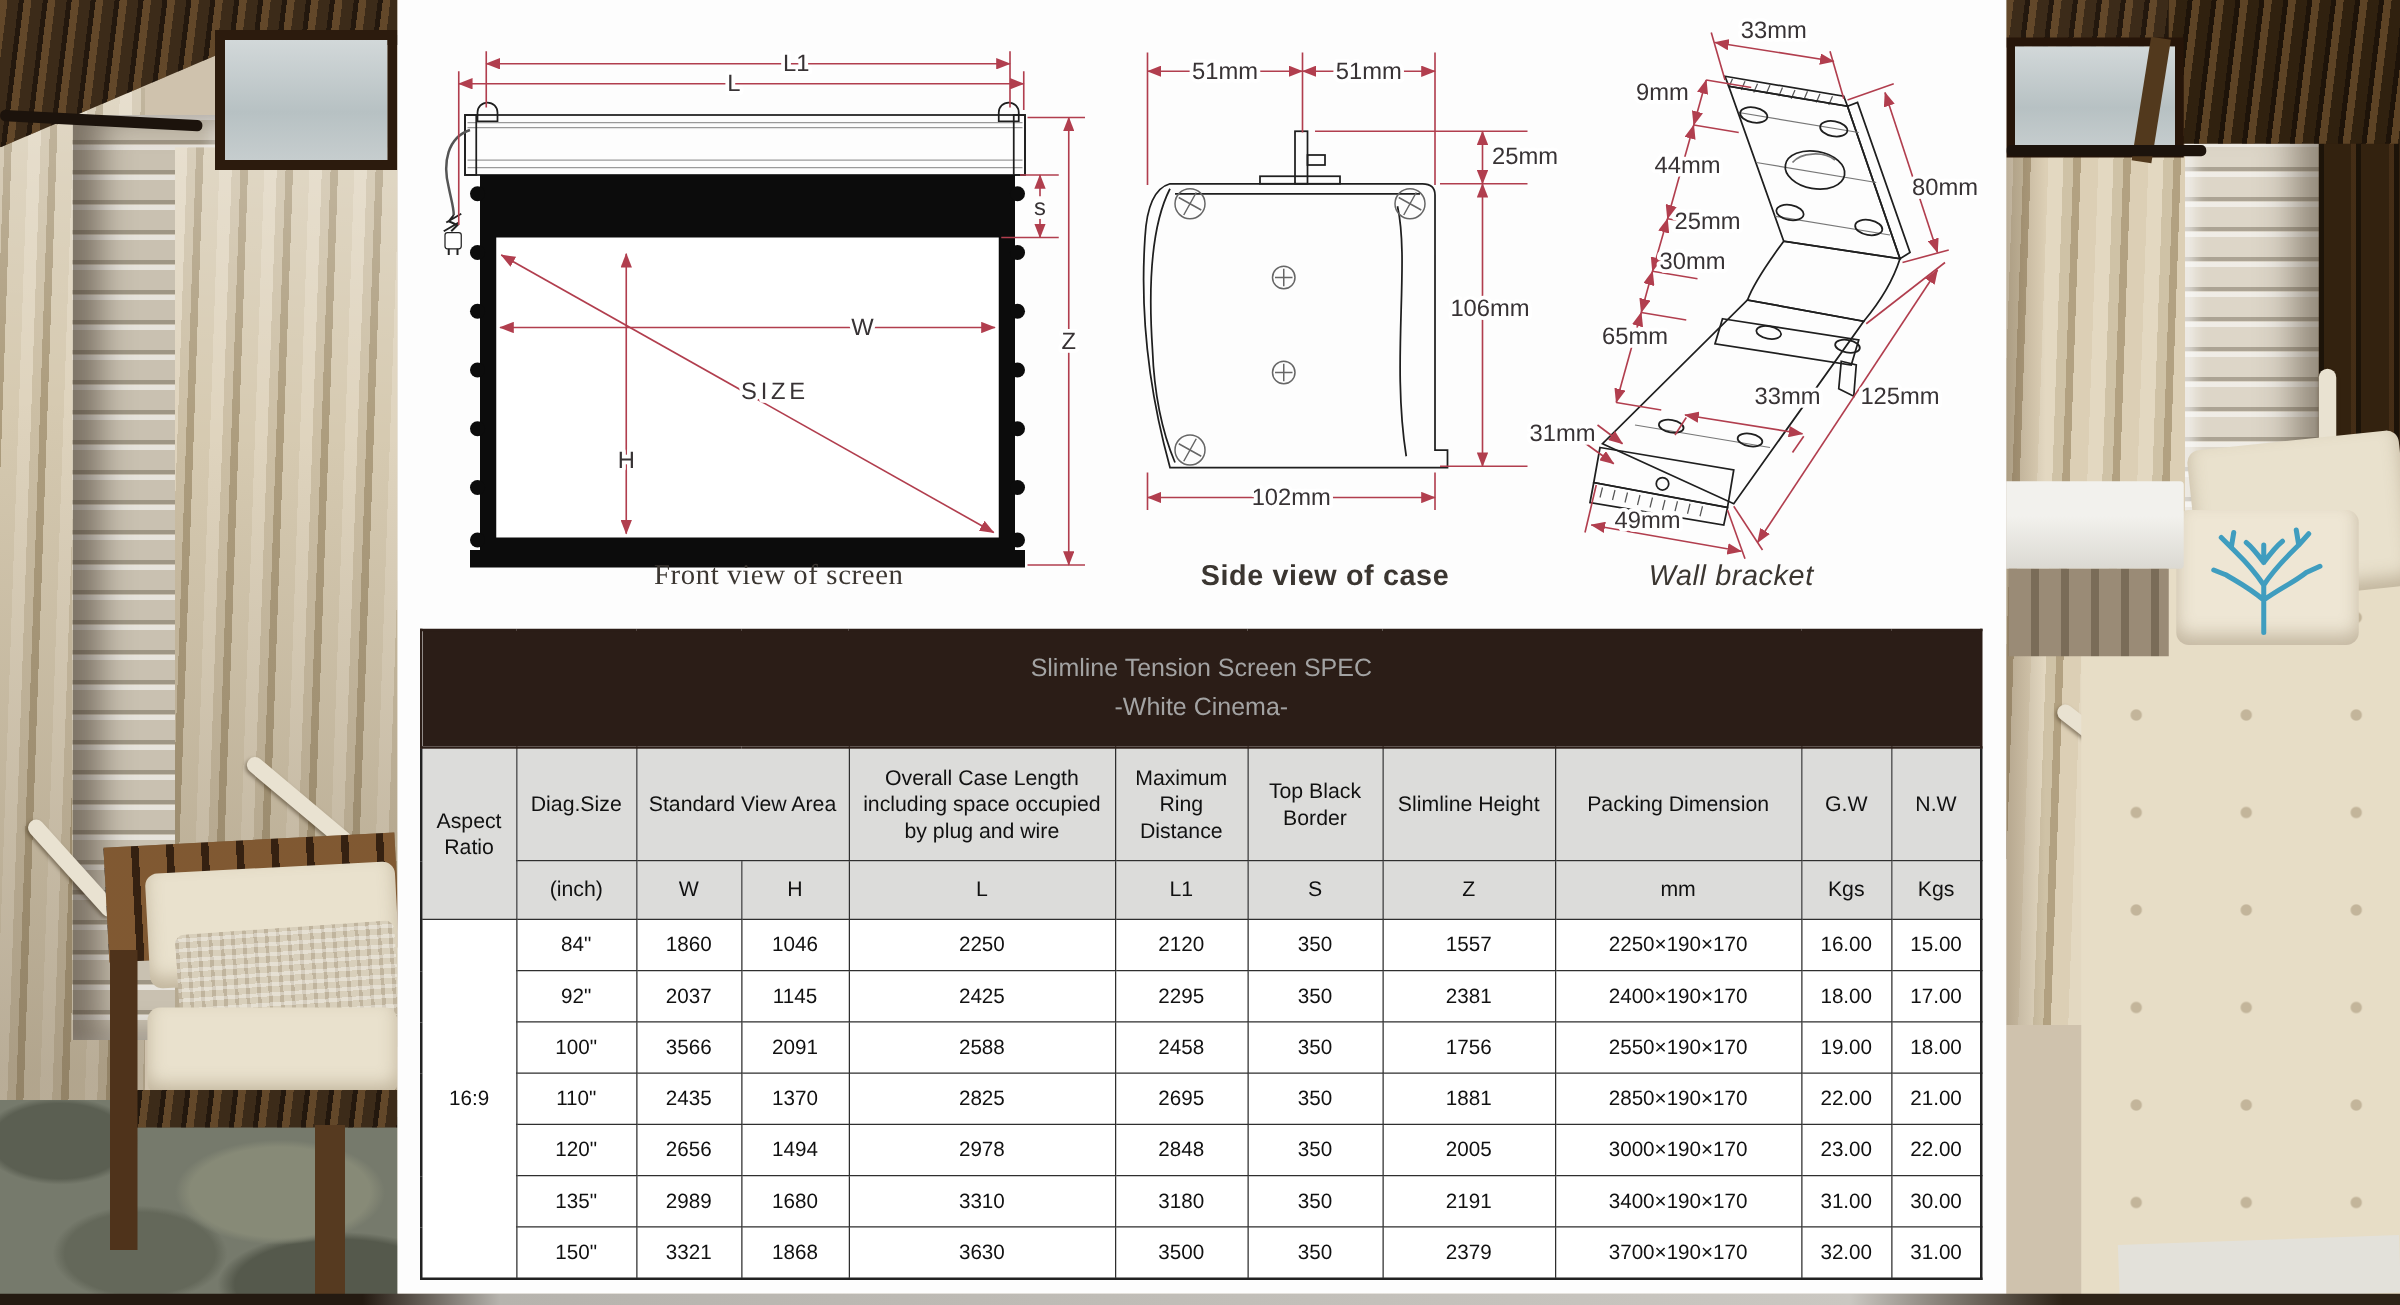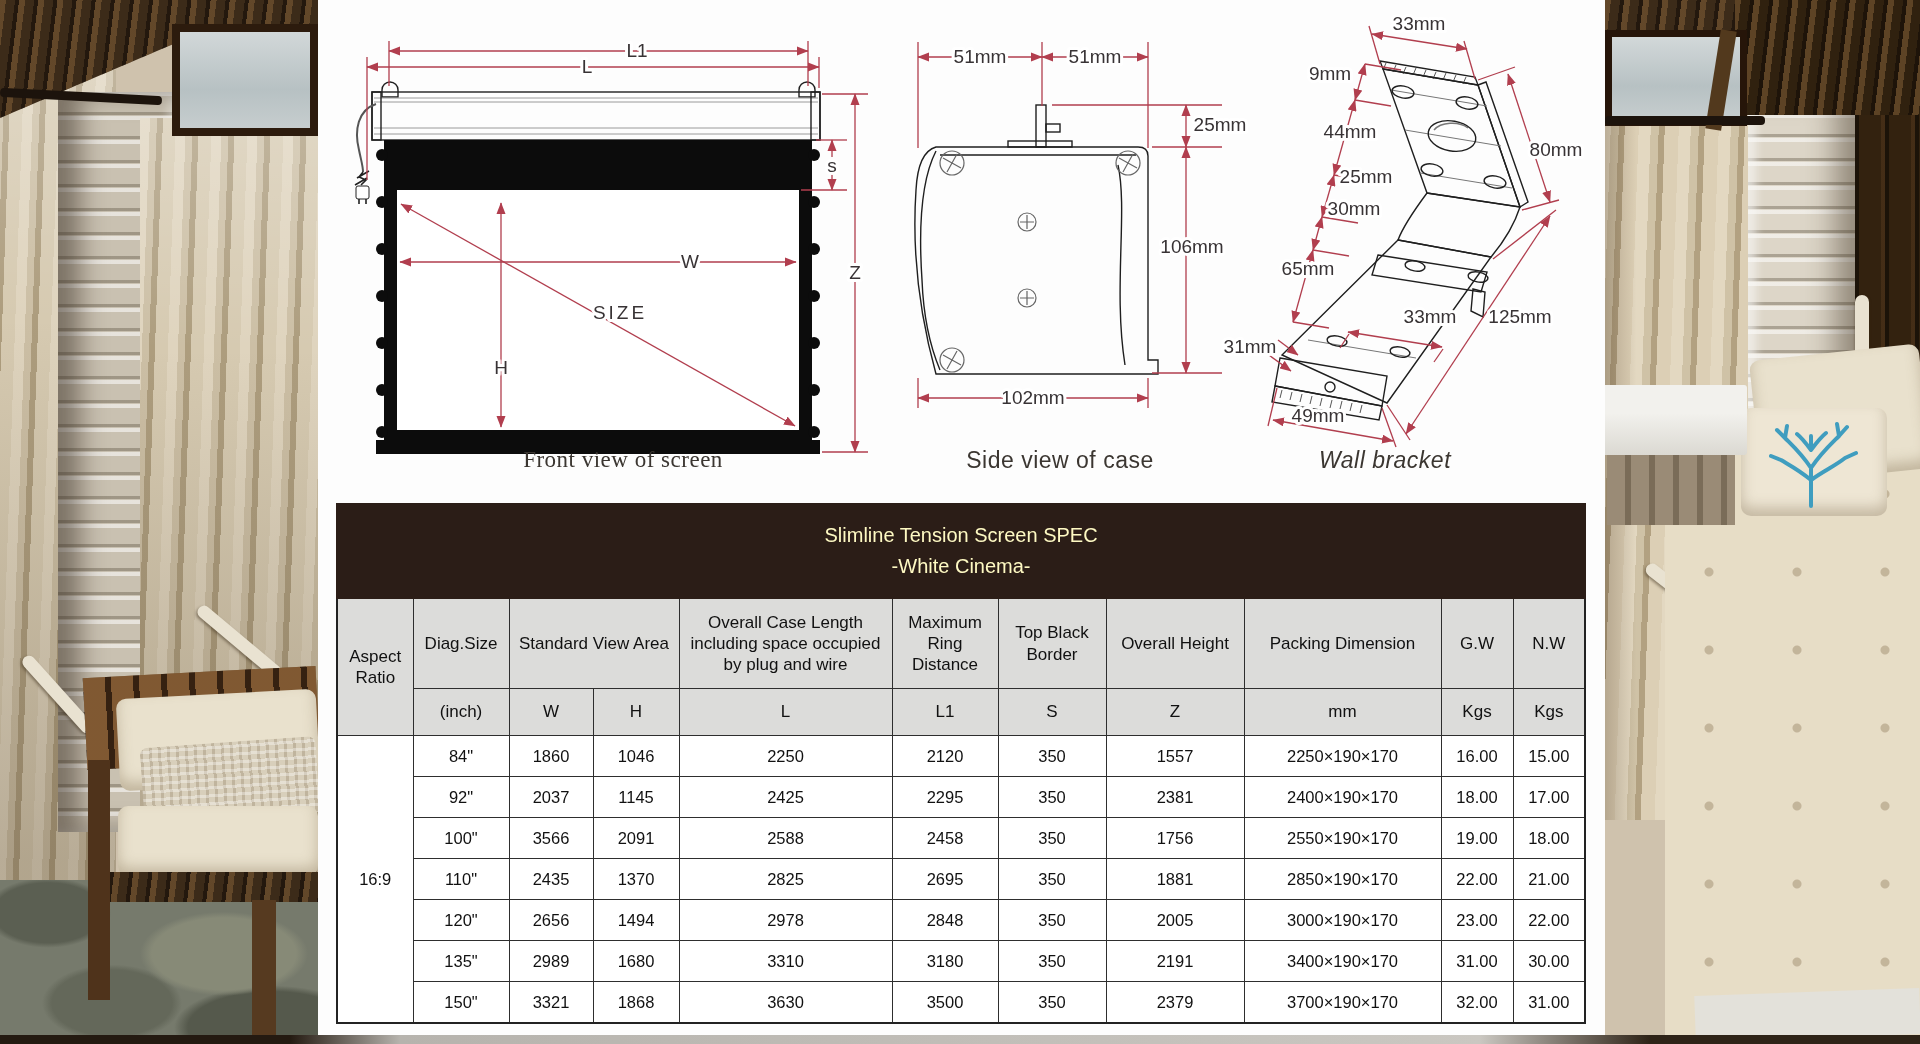--- a/index.html
+++ b/index.html
@@ -48,21 +48,21 @@
   .dl{font-size:19px;fill:#383335;paint-order:stroke;stroke:#ffffff;stroke-width:6px;stroke-linejoin:round;text-anchor:middle;}
   .sp{letter-spacing:3px;}
   .art{stroke:#1f1f1f;stroke-width:1.4;fill:none;}
   .dim{stroke:#b13e4e;stroke-width:1.3;fill:none;}
 
   
   #spec{left:336px;top:503px;width:1248px;border-collapse:collapse;position:absolute;
         table-layout:fixed;}
   #spec td{border:1.5px solid #2e2e2e;text-align:center;vertical-align:middle;
         color:#111;padding:0 2px;overflow:hidden;}
-  #spec .title-cell{background:#2b1d17;color:#fef9c3;height:92px;border:2px solid #2b1d17;}
+  #spec .title-cell{background:#2b1d17;color:#a3a3a3;height:92px;border:2px solid #2b1d17;}
   #spec .title-cell div{font-size:20px;line-height:31px;}
   #spec .h1 td{background:#dcdcda;font-size:17px;line-height:1.24;height:89px;}
   #spec .h2 td{background:#dcdcda;font-size:17px;height:46px;}
   #spec tbody td{font-size:16.5px;height:40px;background:#fff;}
   #spec{border:2px solid #222;}
 </style>
 </head>
 <body>
 
 <div id="scene-left" class="scene">
@@ -228,21 +228,21 @@
     <line x1="28" y1="370" x2="258" y2="370" marker-start="url(#mS)" marker-end="url(#mS)"></line>
   </g>
   <g>
     <text class="dl" x="90" y="35">51mm</text>
     <text class="dl" x="205" y="35">51mm</text>
     <text class="dl" x="330" y="103">25mm</text>
     <text class="dl" x="302" y="225">106mm</text>
     <text class="dl" x="143" y="376">102mm</text>
   </g>
 </svg>
-<div class="caption" style="left:890px;top:447px;width:340px;">Side view of case</div>
+<div class="caption" style="left:890px;top:447px;width:340px;font-weight:bold;">Side view of case</div>
 
 <svg class="diag" style="left:1190px;top:10px" width="420" height="445" viewBox="0 0 420 445">
   <defs>
     <marker id="mB" markerWidth="9" markerHeight="7" refX="8.5" refY="3.5" orient="auto-start-reverse">
       <path d="M0,0 L9,3.5 L0,7 Z" fill="#b13e4e"></path>
     </marker>
   </defs>
   <g>
     <path class="art" fill="#ffffff" d="M190,51 L285,67 L288,75 L193,59 Z"></path>
     <path d="M196,53 l-3,7 M206,55 l-3,7 M216,57 l-3,7 M226,58 l-3,7 M236,60 l-3,7 M246,62 l-3,7 M256,63 l-3,7 M266,65 l-3,7 M276,67 l-3,7" stroke="#555" stroke-width="1"></path>
@@ -342,21 +342,21 @@
         <div>-White Cinema-</div>
       </td>
     </tr>
     <tr class="h1">
       <td rowspan="2">Aspect Ratio</td>
       <td>Diag.Size</td>
       <td colspan="2">Standard View Area</td>
       <td>Overall Case Length including space occupied by plug and wire</td>
       <td>Maximum Ring Distance</td>
       <td>Top Black Border</td>
-      <td>Overall Height</td>
+      <td>Slimline Height</td>
       <td>Packing Dimension</td>
       <td>G.W</td>
       <td>N.W</td>
     </tr>
     <tr class="h2">
       <td>(inch)</td>
       <td>W</td>
       <td>H</td>
       <td>L</td>
       <td>L1</td>

